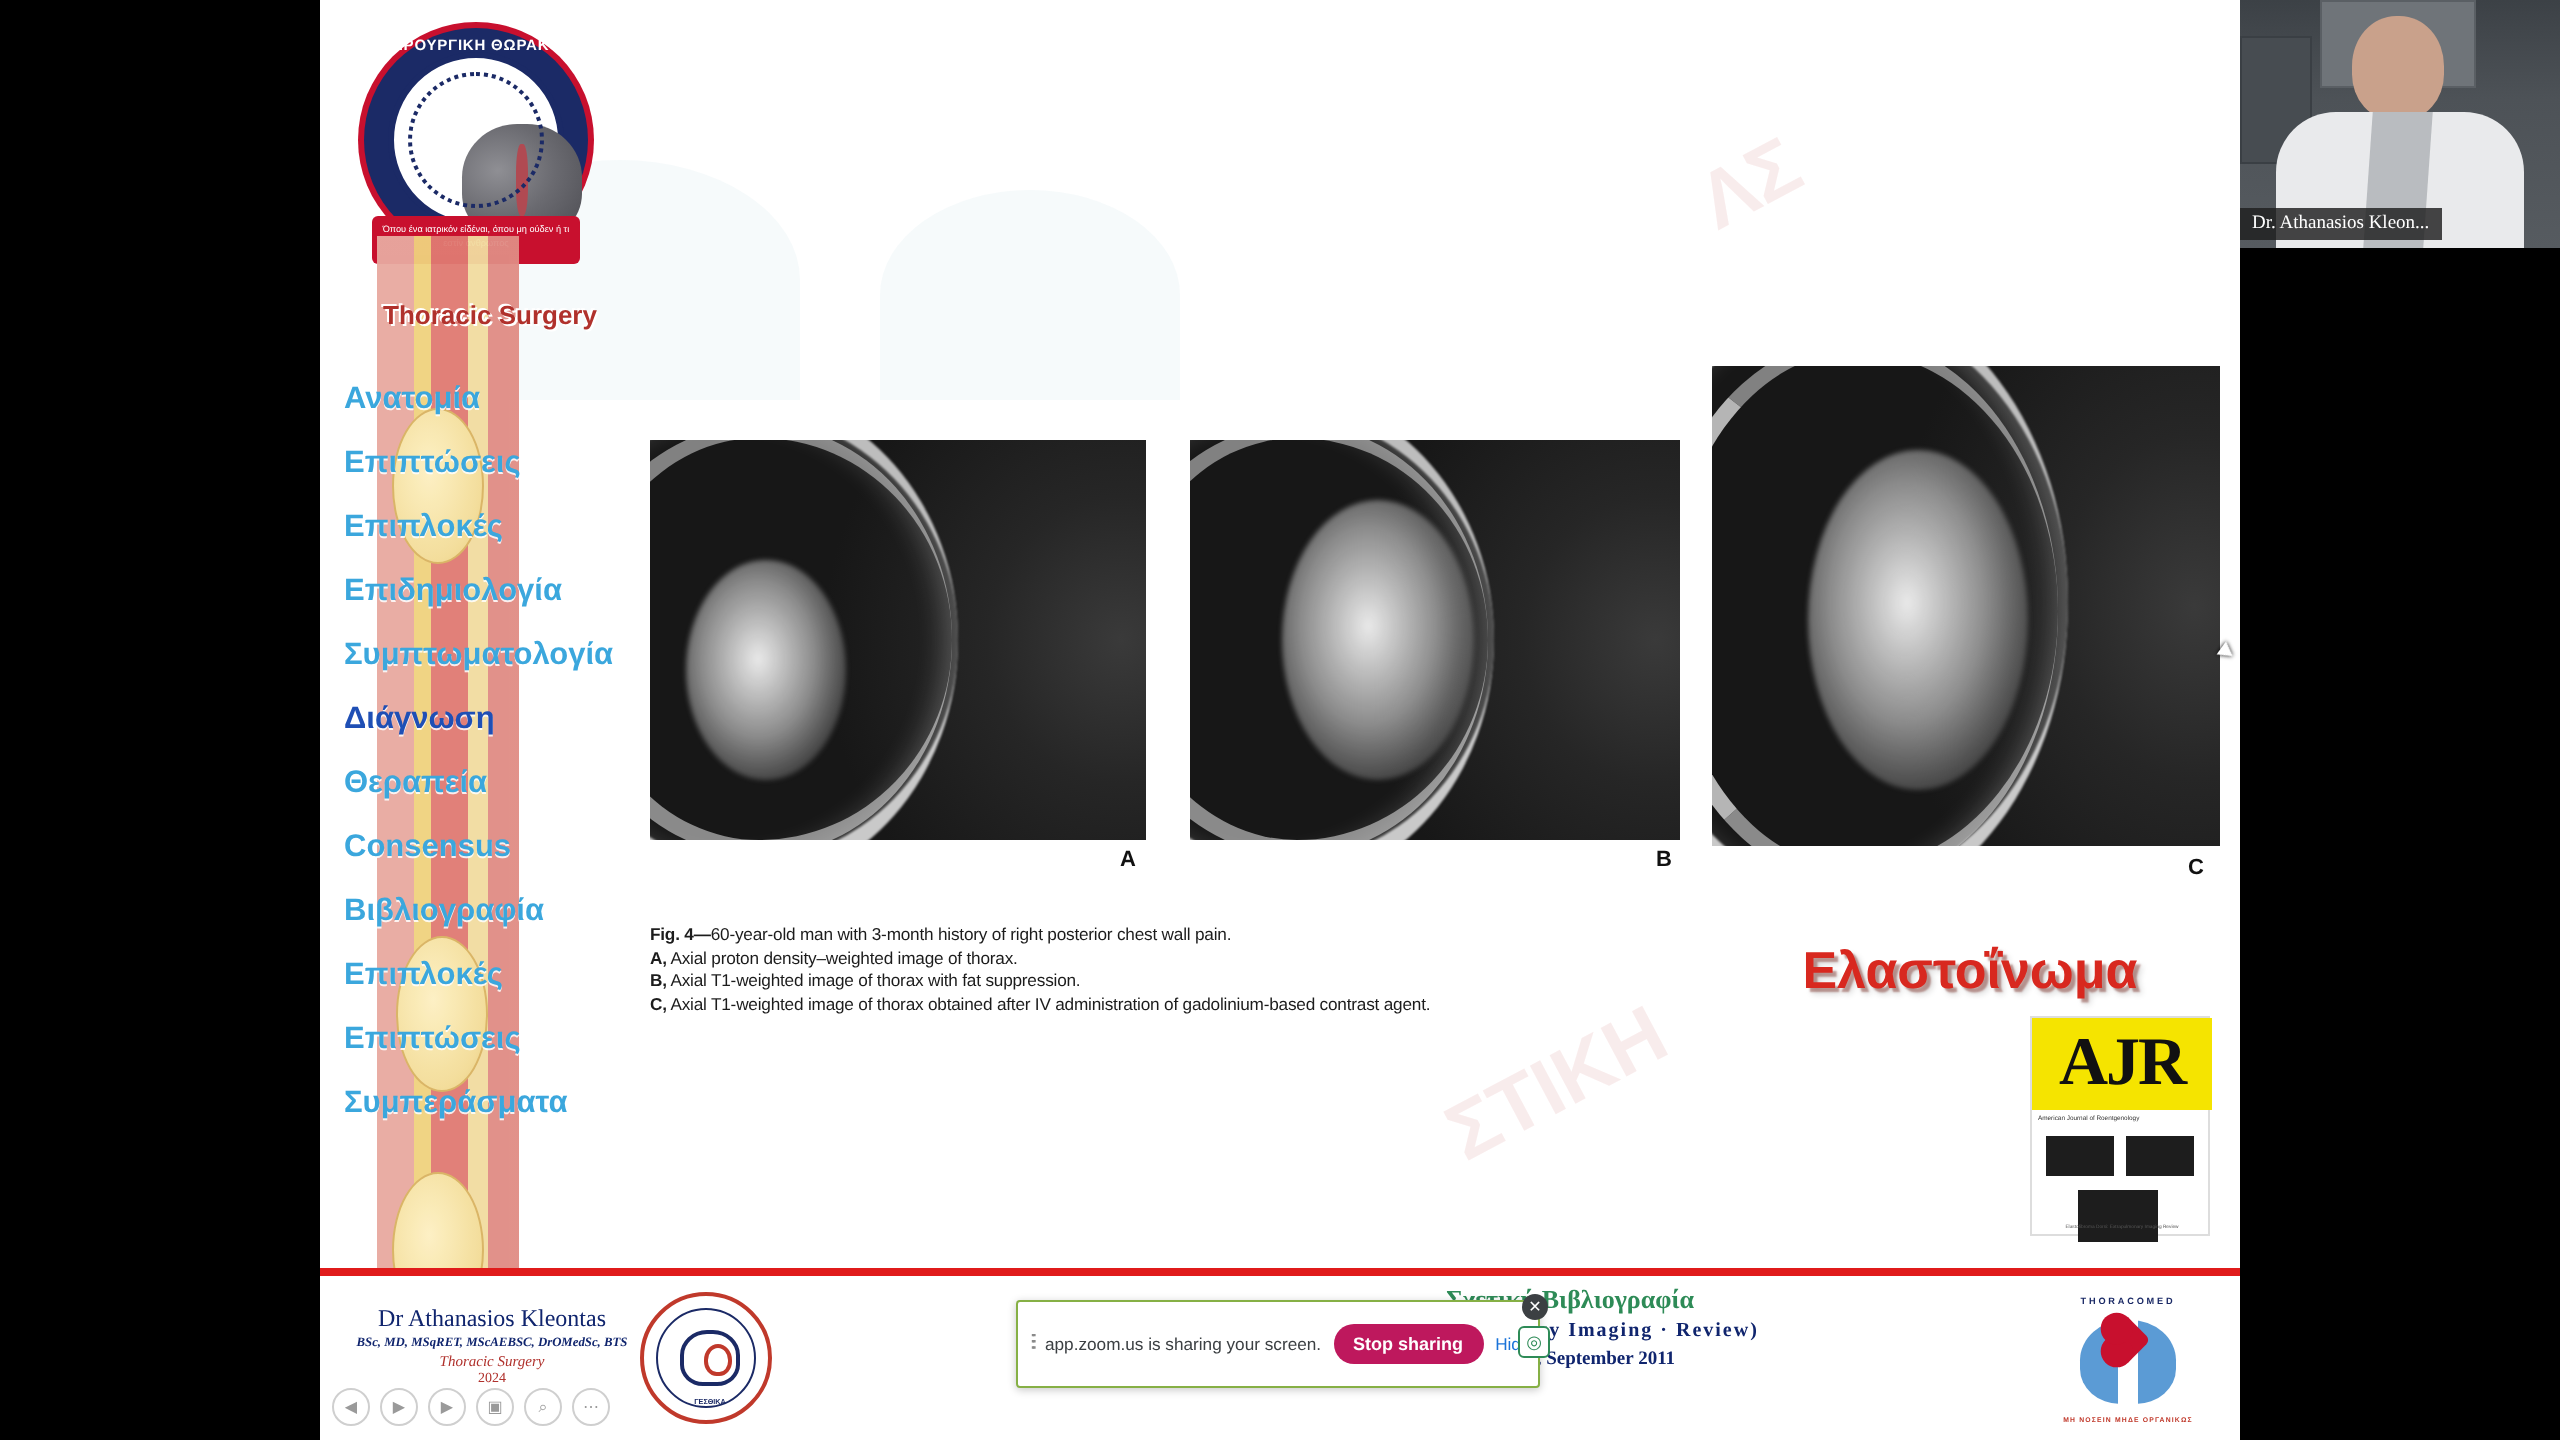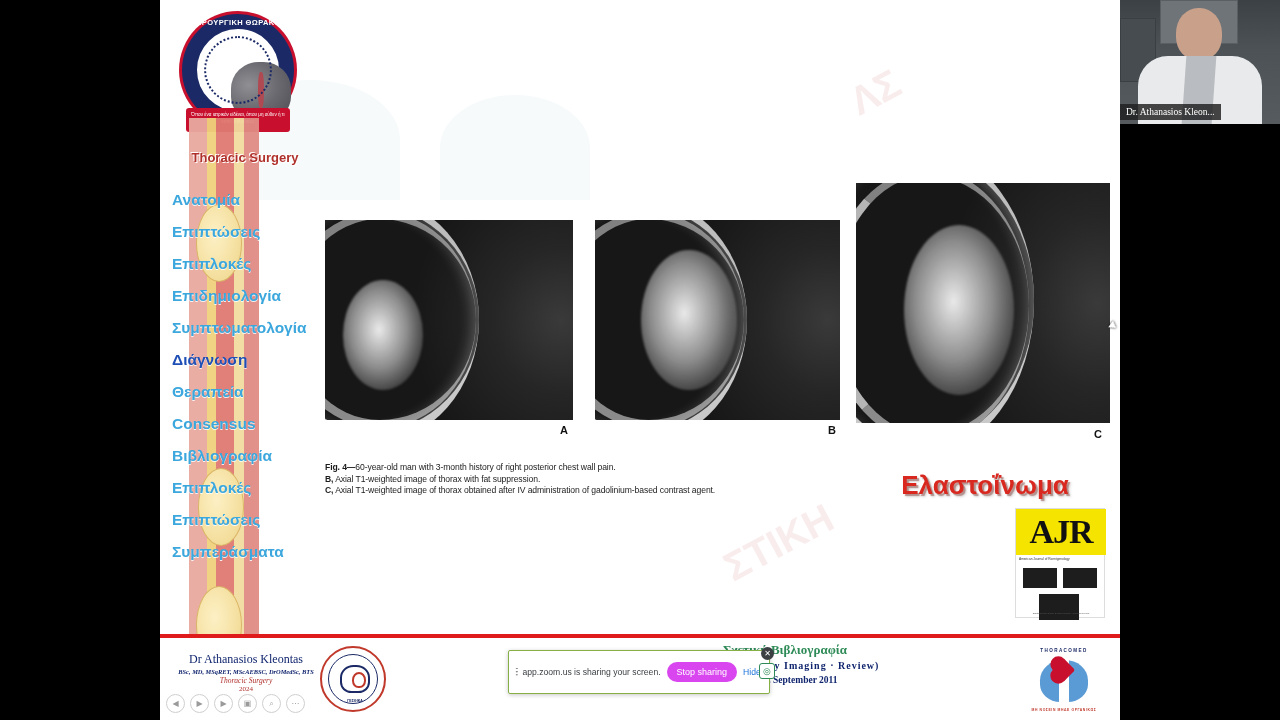--- a/index.html
+++ b/index.html
@@ -241,22 +241,22 @@
   
   #sharebar{
     position:absolute; left:508px; top:650px; width:262px; height:44px;
     background:#ffffff; border:1.5px solid #86b045; border-radius:2px;
     display:flex; align-items:center; padding:0 6px; gap:6px;
     box-shadow:0 1px 4px rgba(0,0,0,.22);
   }
   #sharebar .grip{ color:#8a8a8a; font-size:11px; letter-spacing:-2px; }
   #sharebar .msg{ font-size:8.6px; color:#3c4043; white-space:nowrap; }
   #stopbtn{
-    background:#d946ef; color:#fff; border:none; border-radius:12px;
-    font-size:9px; font-weight:400; padding:5px 10px; white-space:nowrap;
+    background:#be185d; color:#fff; border:none; border-radius:12px;
+    font-size:9px; font-weight:700; padding:5px 10px; white-space:nowrap;
     font-family:"Liberation Sans", sans-serif; cursor:pointer;
   }
   #hidelink{ font-size:8.6px; color:#1a73d9; white-space:nowrap; }
   #sb-close{
     position:absolute; left:252px; top:-4px; width:13px; height:13px;
     border-radius:50%; background:#3c4043; color:#fff;
     font-size:8px; display:flex; align-items:center; justify-content:center;
   }
   #sb-badge{
     position:absolute; left:250px; top:12px; width:16px; height:16px;
@@ -368,20 +368,23 @@
     </div>
     <div class="mri-label" style="left:934px; top:428px;">C</div>
 
     <div id="cursor"></div>
 
     <div id="caption">
       <div>
         <b>Fig. 4—</b><span>60-year-old man with 3-month history of right posterior chest wall pain.</span>
       </div>
       <div>
+        <b>A,</b><span> Axial proton density–weighted image of thorax.</span>
+      </div>
+      <div>
         <b>B,</b><span> Axial T1-weighted image of thorax with fat suppression.</span>
       </div>
       <div>
         <b>C,</b><span> Axial T1-weighted image of thorax obtained after IV administration of gadolinium-based contrast agent.</span>
       </div>
     </div>
 
     <div id="ajr">
       <div class="band">
         <span>AJR</span>

